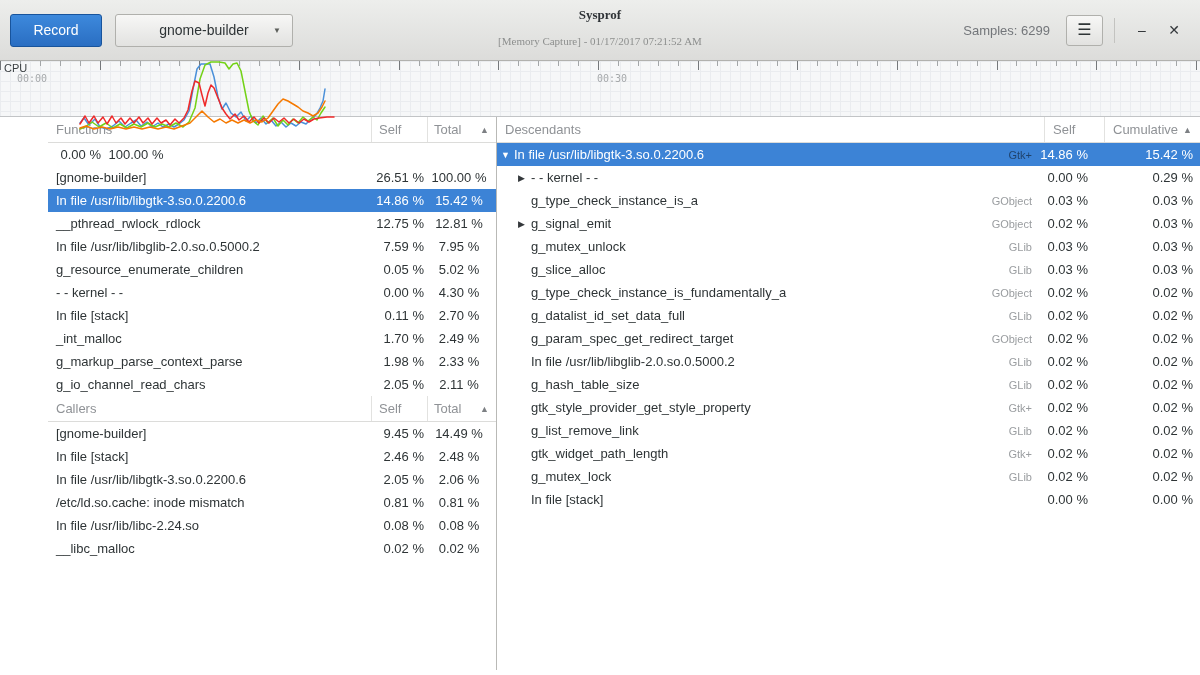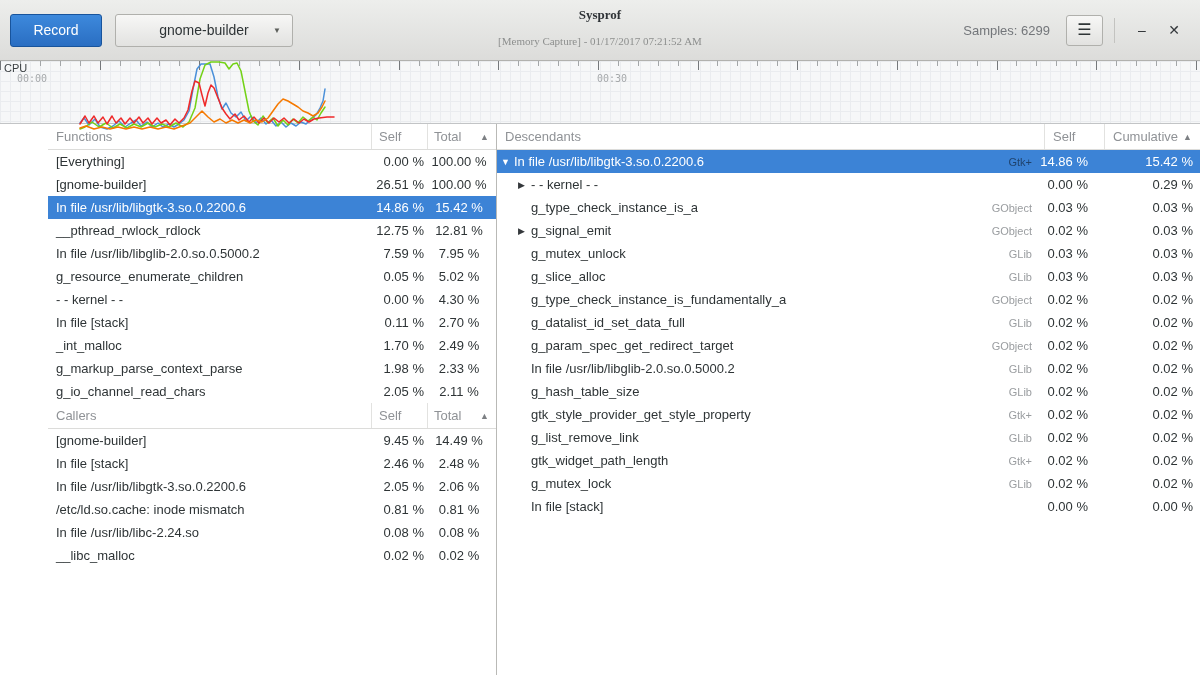--- a/index.html
+++ b/index.html
@@ -24,21 +24,21 @@
   .tb-right { margin-left:auto; display:flex; align-items:center; padding-right:10px; }
   .samples { color:#73767a; font-size:13px; margin-right:16px; }
   .menu-btn { width:37px; height:31px; border-radius:3px; border:1px solid #b0b0ac;
     background:linear-gradient(#f7f7f6,#e2e2e0); font-size:16px; color:#2e3436;
     cursor:pointer; line-height:1; }
   .tb-sep { width:1px; height:25px; background:#c3c3c0; margin:0 11px; }
   .win-btn { width:32px; height:30px; border:0; background:transparent; color:#34383b;
     font-size:14px; cursor:pointer; }
 
   
-  .timeline { height:63px; position:relative; background-color:#f6f7f8;
+  .timeline { height:56px; position:relative; background-color:#f6f7f8;
     background-image:linear-gradient(to right,#eaecef 1px,transparent 1px),
                      linear-gradient(to bottom,#eaecef 1px,transparent 1px);
     background-size:10px 10px; border-bottom:1px solid #c2c4c6; }
   .timeline svg { position:absolute; left:0; top:0; }
   .cpu-label { position:absolute; top:1px; left:4px; font-size:11px; color:#3a3e41; }
   .tl-label { position:absolute; top:12px; font-family:"DejaVu Sans Mono",monospace;
     font-size:10px; color:#a6a9ab; }
   .tl-0 { left:17px; } .tl-30 { left:597px; }
 
   
@@ -182,21 +182,20 @@
       <div class="thead">
         <span class="hname">Functions</span>
         <span class="hself">Self</span>
         <span class="htotal">
           <span>Total</span>
           <span class="sort">▲</span>
         </span>
       </div>
       <div id="functions-body">
           <div class="row">
-            <span class="name">[Everything]</span>
             <span class="self">0.00 %</span>
             <span class="total">100.00 %</span>
           </div>
           <div class="row">
             <span class="name">[gnome-builder]</span>
             <span class="self">26.51 %</span>
             <span class="total">100.00 %</span>
           </div>
           <div class="row selected">
             <span class="name">In file /usr/lib/libgtk-3.so.0.2200.6</span>

